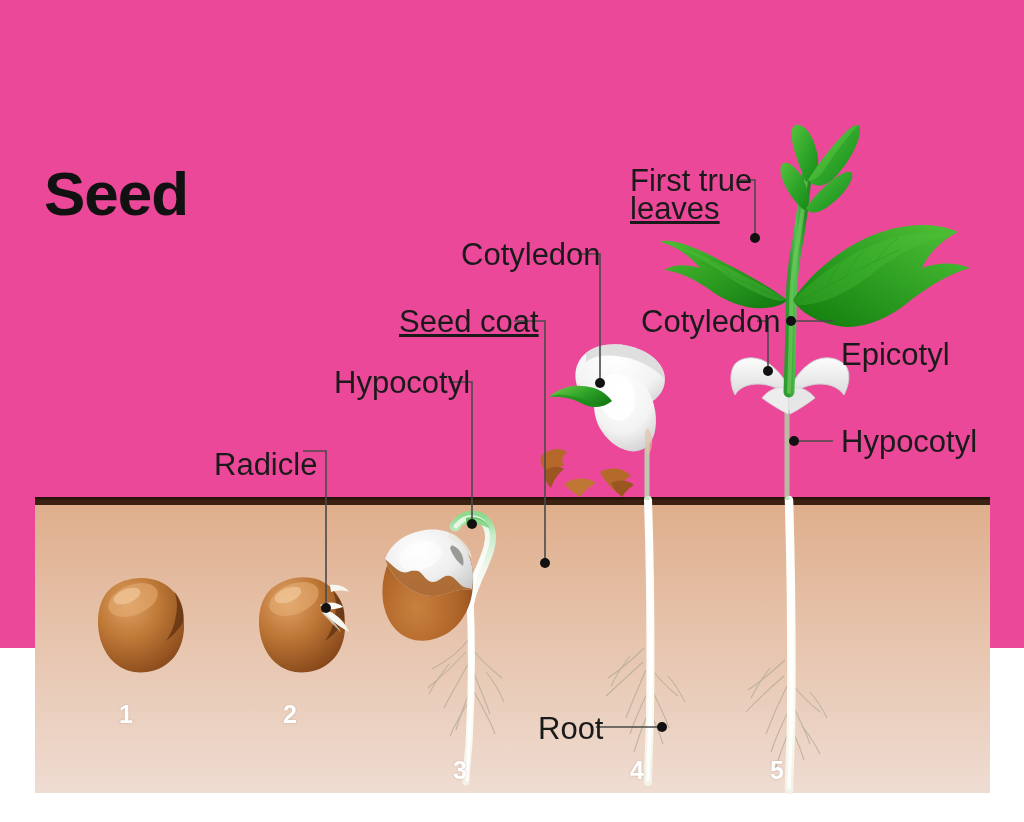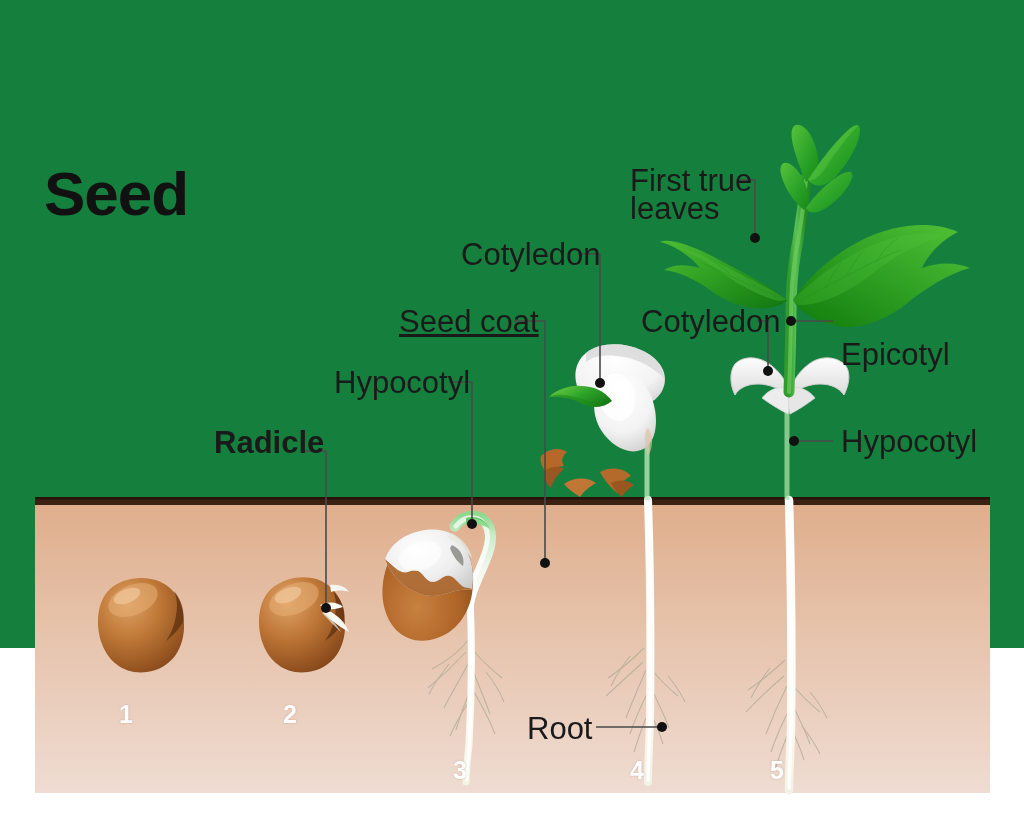--- a/index.html
+++ b/index.html
@@ -8,21 +8,21 @@
   }
   body {
     width: 1024px; height: 822px;
     font-family: "Liberation Sans", sans-serif;
     overflow: hidden;
   }
   #stage {
     position: relative;
     width: 1024px;
     height: 648px;
-    background: #15803d;
+    background: #ec4899;
   }
   #art { position: absolute; left: 0; top: 0; }
 
   .title {
     position: absolute;
     left: 44px;
     top: 42px;
     font-size: 62px;
     font-weight: bold;
     line-height: 0.98;
@@ -368,30 +368,30 @@
       <circle cx="791" cy="321" r="5"></circle>
       <circle cx="794" cy="441" r="5"></circle>
       <circle cx="662" cy="727" r="5"></circle>
     </g>
   </svg>
 
   <div class="title">
     <div>Seed</div>
   </div>
 
-  <div class="label" style="left:214px; top:426px;font-weight:bold;">Radicle</div>
+  <div class="label" style="left:214px; top:448px;">Radicle</div>
   <div class="label" style="left:334px; top:366px;">Hypocotyl</div>
   <div class="label" style="left:399px; top:305px;text-decoration:underline;">Seed coat</div>
   <div class="label" style="left:461px; top:238px;">Cotyledon</div>
   <div class="label two-line" style="left:630px; top:164px;">First true</div>
-  <div class="label two-line" style="left:630px; top:192px;">leaves</div>
+  <div class="label two-line" style="left:630px; top:192px;text-decoration:underline;">leaves</div>
   <div class="label" style="left:641px; top:305px;">Cotyledon</div>
   <div class="label" style="left:841px; top:305px;margin-top:33px;">Epicotyl</div>
   <div class="label" style="left:841px; top:425px;">Hypocotyl</div>
-  <div class="label" style="left:527px; top:712px;">Root</div>
+  <div class="label" style="left:538px; top:712px;">Root</div>
 
   <div class="stage-num" style="left:119px; top:700px;">1</div>
   <div class="stage-num" style="left:283px; top:700px;">2</div>
   <div class="stage-num" style="left:453px; top:756px;">3</div>
   <div class="stage-num" style="left:630px; top:756px;">4</div>
   <div class="stage-num" style="left:770px; top:756px;">5</div>
 
 </div>
 
 </body></html>

